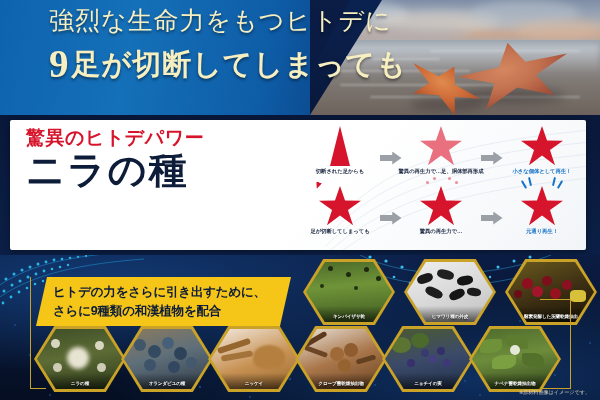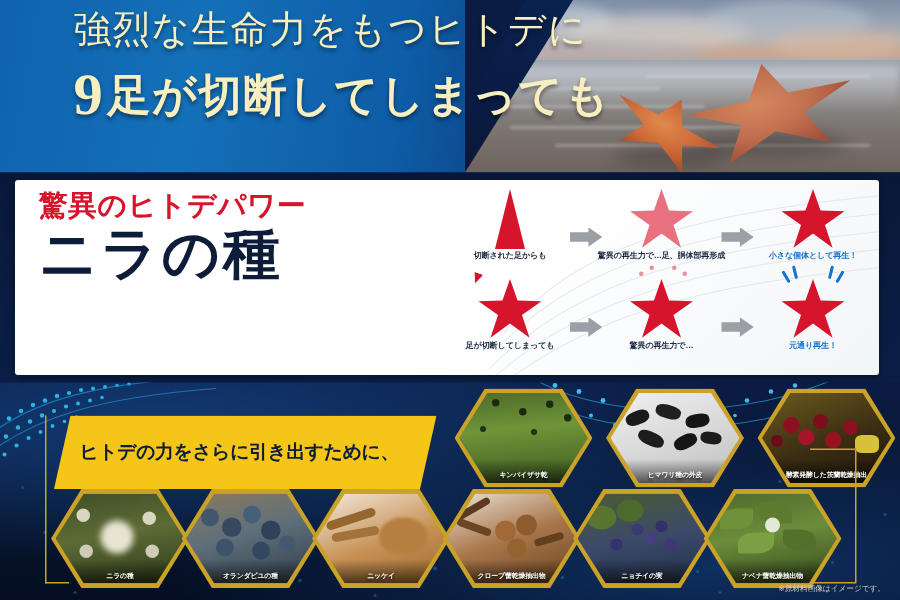--- a/index.html
+++ b/index.html
@@ -627,20 +627,21 @@
     </svg>
 
     <div class="bracket br-left"></div>
     <div class="bracket br-left-b"></div>
     <div class="bracket br-right"></div>
     <div class="bracket br-right-t"></div>
     <div class="bracket br-right-b"></div>
 
     <div class="yellow-banner">
       <div class="yb-line">ヒトデの力をさらに引き出すために、</div>
+      <div class="yb-line">さらに9種類の和漢植物を配合</div>
     </div>
 
     <div class="hex" style="left:303px; top:4px;">
       <div class="hex-inner">
         <div class="ph ph-grass"></div>
         <div class="blobs">
           <div class="blob" style="left:6px;  top:8px;  width:5px; height:5px; background:#1d2a10;"></div>
           <div class="blob" style="left:22px; top:4px;  width:5px; height:5px; background:#1d2a10;"></div>
           <div class="blob" style="left:40px; top:10px; width:5px; height:5px; background:#1d2a10;"></div>
           <div class="blob" style="left:58px; top:5px;  width:5px; height:5px; background:#1d2a10;"></div>

